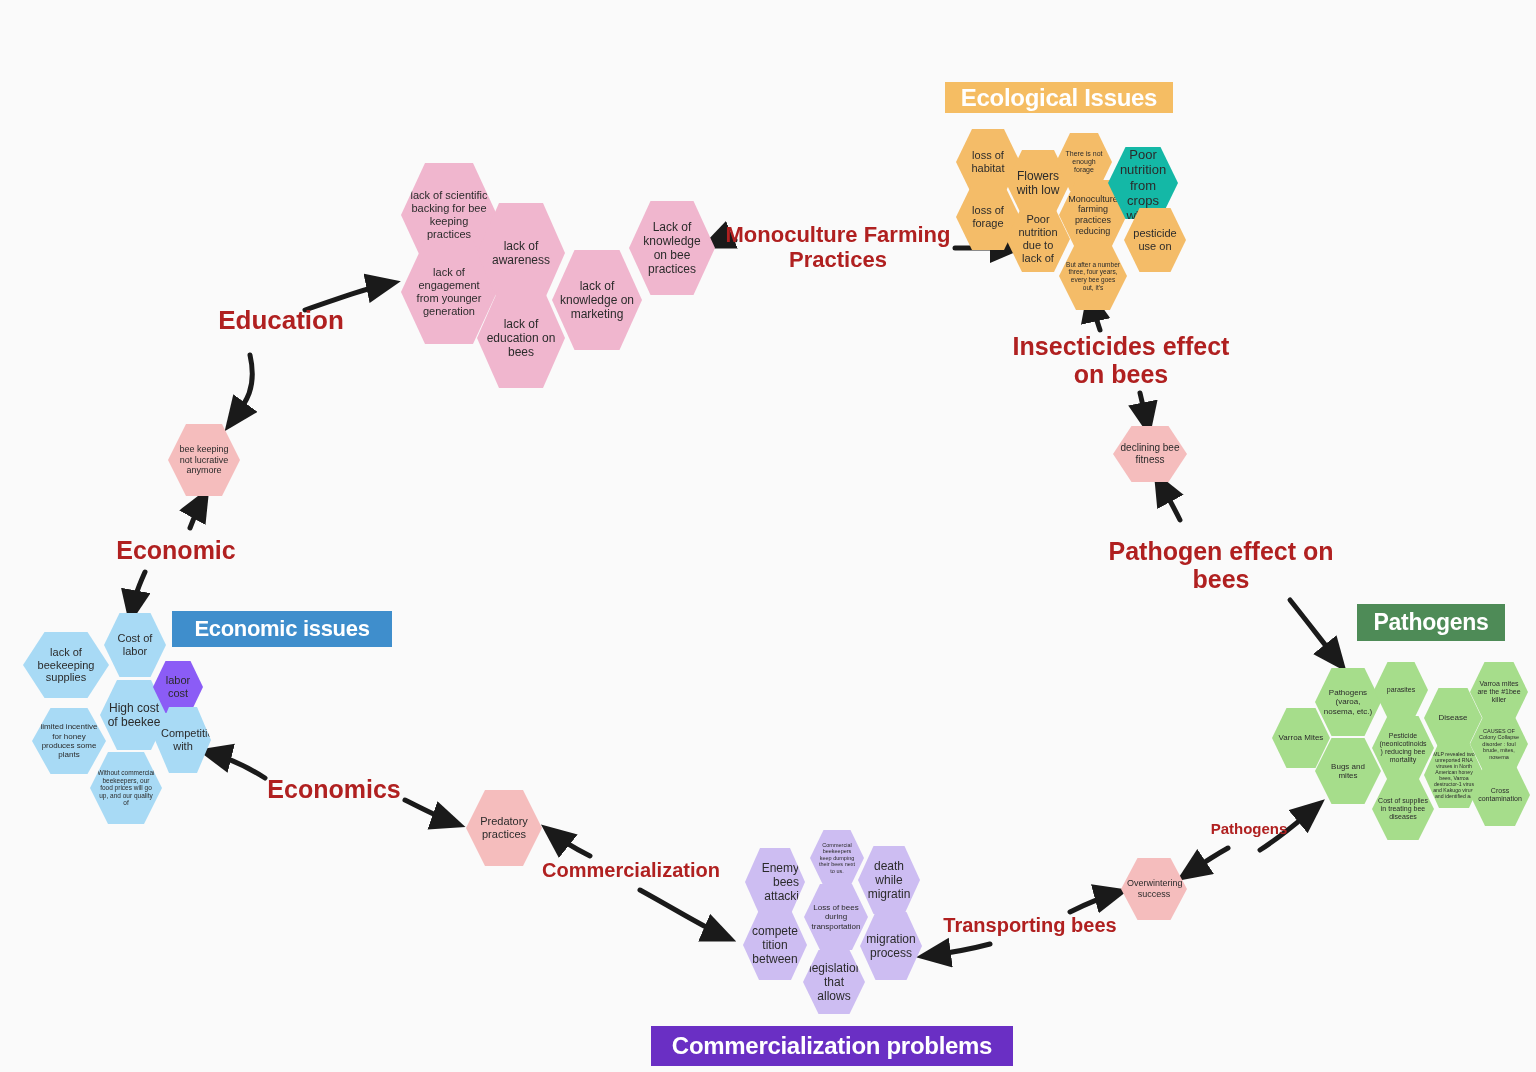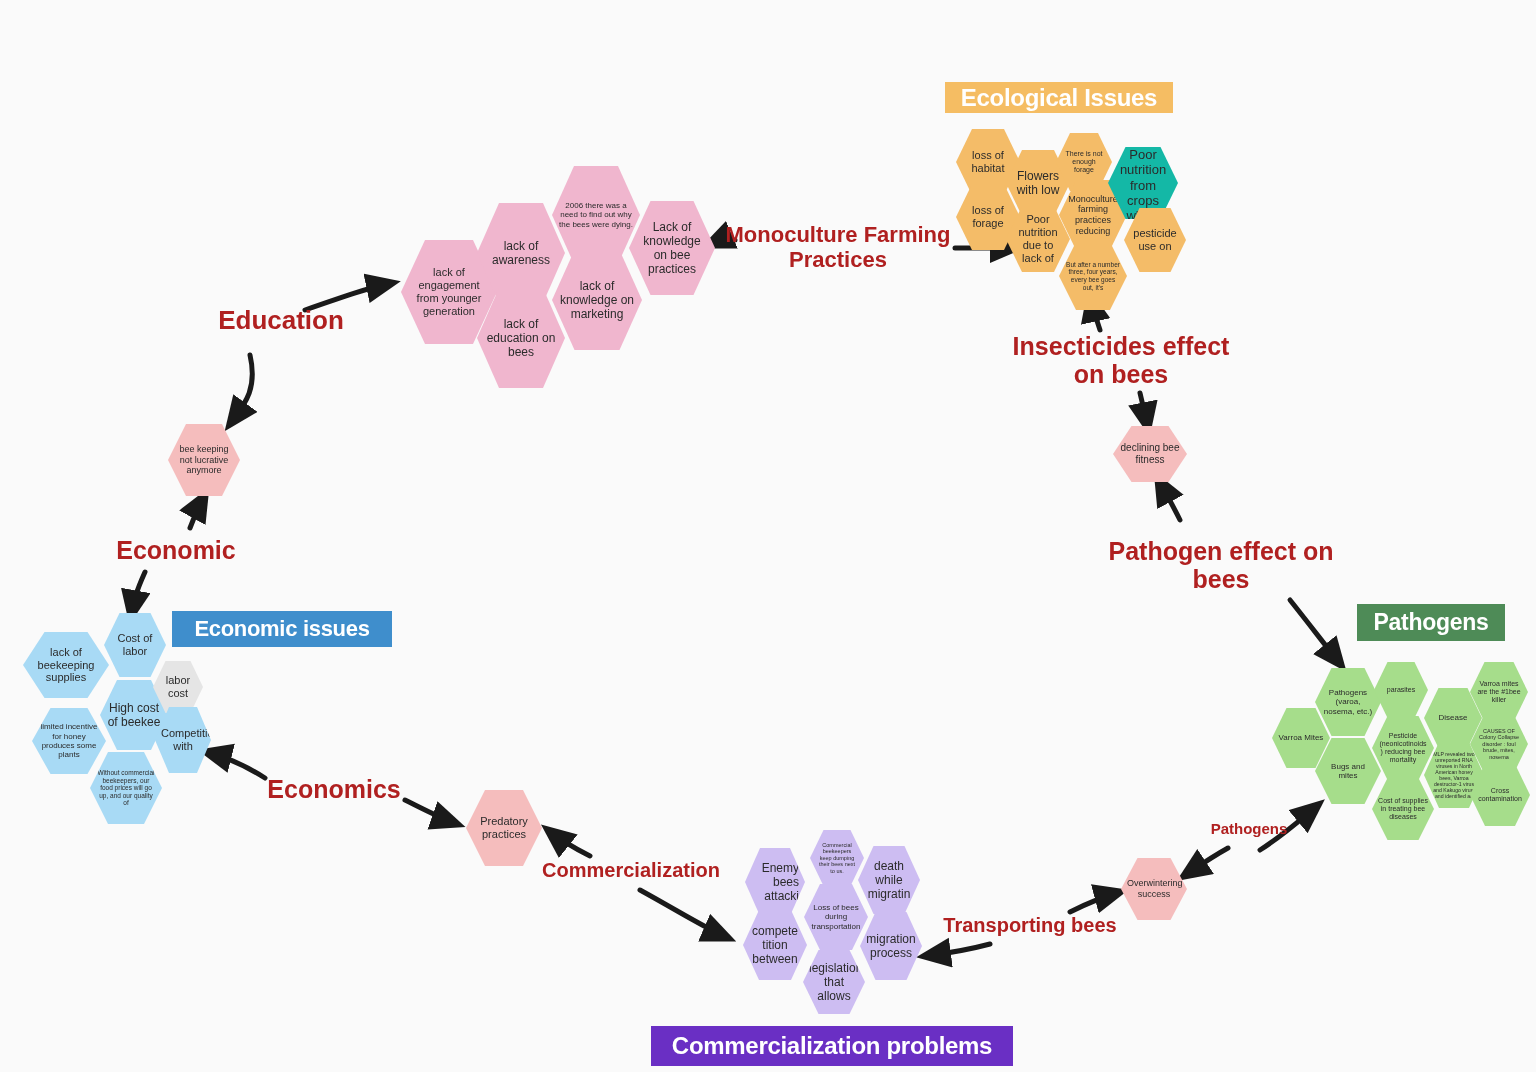--- a/index.html
+++ b/index.html
@@ -123,32 +123,32 @@
   <div class="conn" style="left:110px;top:536px;width:132px;font-size:25px;">Economic</div>
 
   <div class="conn" style="left:264px;top:775px;width:140px;font-size:25px;">Economics</div>
 
   <div class="conn" style="left:538px;top:859px;width:186px;font-size:20px;">Commercialization</div>
 
   <div class="conn" style="left:938px;top:914px;width:184px;font-size:20px;">Transporting bees</div>
 
   <div class="conn" style="left:1206px;top:821px;width:86px;font-size:15px;">Pathogens</div>
 
+  <div class="hex" style="left:401px;top:163px;width:96px;height:104px;background:#f0b6ce;font-size:11px;">
+    <span>lack of scientific backing for bee keeping practices</span>
+  </div>
   <div class="hex" style="left:401px;top:240px;width:96px;height:104px;background:#f0b6ce;font-size:11px;">
     <span>lack of engagement from younger generation</span>
   </div>
   <div class="hex" style="left:477px;top:203px;width:88px;height:100px;background:#f0b6ce;font-size:12px;">
     <span>lack of awareness</span>
   </div>
   <div class="hex" style="left:477px;top:288px;width:88px;height:100px;background:#f0b6ce;font-size:12px;">
     <span>lack of education on bees</span>
   </div>
-  <div class="hex" style="left:552px;top:166px;width:88px;height:98px;background:#f0b6ce;font-size:8px;">
-    <span>2006 there was a need to find out why the bees were dying.</span>
-  </div>
   <div class="hex" style="left:552px;top:250px;width:90px;height:100px;background:#f0b6ce;font-size:12px;">
     <span>lack of knowledge on marketing</span>
   </div>
   <div class="hex" style="left:629px;top:201px;width:86px;height:94px;background:#f0b6ce;font-size:12px;">
     <span>Lack of knowledge on bee practices</span>
   </div>
 
   <div class="hex" style="left:956px;top:129px;width:64px;height:66px;background:#f4bc68;font-size:11px;">
     <span>loss of habitat</span>
   </div>
@@ -185,21 +185,21 @@
   </div>
   <div class="hex" style="left:104px;top:613px;width:62px;height:64px;background:#a8daf5;font-size:11px;">
     <span>Cost of labor</span>
   </div>
   <div class="hex" style="left:100px;top:680px;width:68px;height:70px;background:#a8daf5;font-size:12px;">
     <span>High cost of beekee</span>
   </div>
   <div class="hex" style="left:90px;top:752px;width:72px;height:72px;background:#a8daf5;font-size:6.5px;">
     <span>Without commercial beekeepers, our food prices will go up, and our quality of</span>
   </div>
-  <div class="hex" style="left:153px;top:661px;width:50px;height:52px;background:#e5e5e5;font-size:11px;">
+  <div class="hex" style="left:153px;top:661px;width:50px;height:52px;background:#8b5cf6;font-size:11px;">
     <span>labor cost</span>
   </div>
   <div class="hex" style="left:155px;top:707px;width:56px;height:66px;background:#a8daf5;font-size:11px;">
     <span>Competition with</span>
   </div>
 
   <div class="hex" style="left:1272px;top:708px;width:58px;height:60px;background:#a6dd8b;font-size:8px;">
     <span>Varroa Mites</span>
   </div>
   <div class="hex" style="left:1315px;top:668px;width:66px;height:68px;background:#a6dd8b;font-size:8px;">

